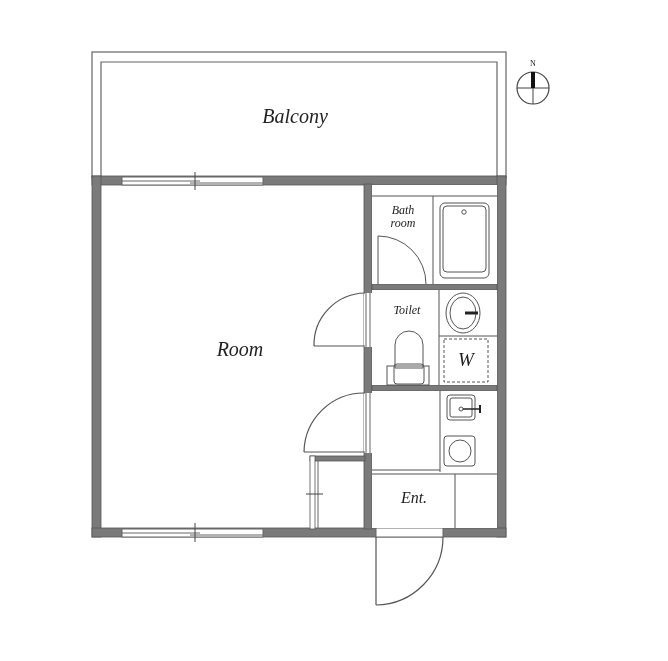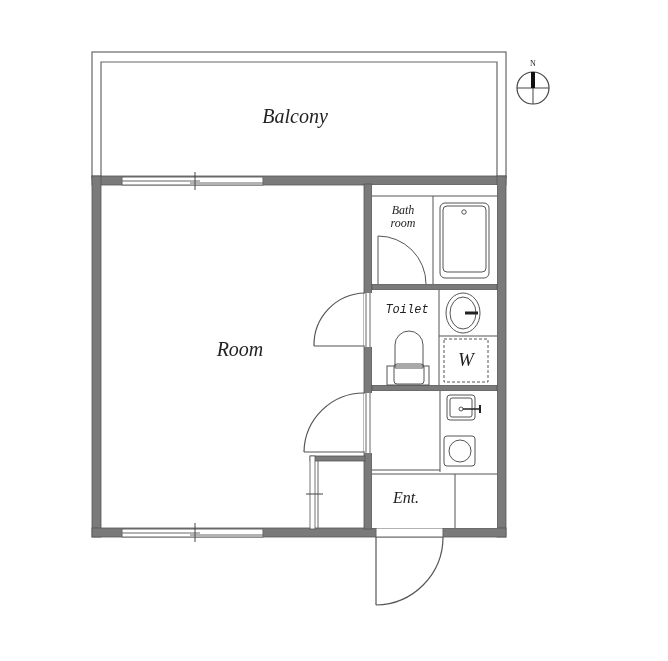--- a/index.html
+++ b/index.html
@@ -125,16 +125,16 @@
     <rect x="531" y="72" width="4" height="16" fill="#111"></rect>
   </g>
 </svg>
 
 <div class="lbl" style="left:230px; top:106px; width:130px; font-size:20px;">Balcony</div>
 <div class="lbl" style="left:185px; top:339px; width:110px; font-size:20px;">Room</div>
 <div class="lbl" style="left:380px; top:204px; width:46px; font-size:12px;">
   <div>Bath</div>
   <div>room</div>
 </div>
-<div class="lbl" style="left:382px; top:304px; width:50px; font-size:12px;font-family:Liberation Mono, monospace;">Toilet</div>
+<div class="lbl" style="left:382px; top:304px; width:50px; font-size:12px;">Toilet</div>
 <div class="lbl" style="left:446px; top:350px; width:40px; font-size:19px;">W</div>
-<div class="lbl" style="left:378px; top:490px; width:56px; font-size:16px;">Ent.</div>
+<div class="lbl" style="left:386px; top:490px; width:56px; font-size:16px;">Ent.</div>
 <div class="lbl" style="left:526px; top:60px; width:14px; font-size:8px; font-style:normal;">N</div>
 
 </body></html>

